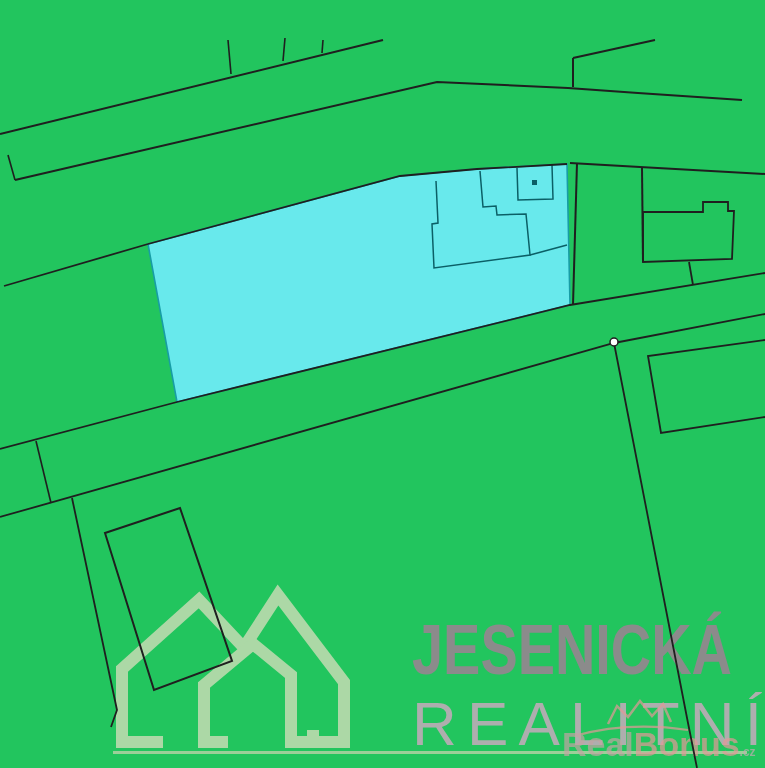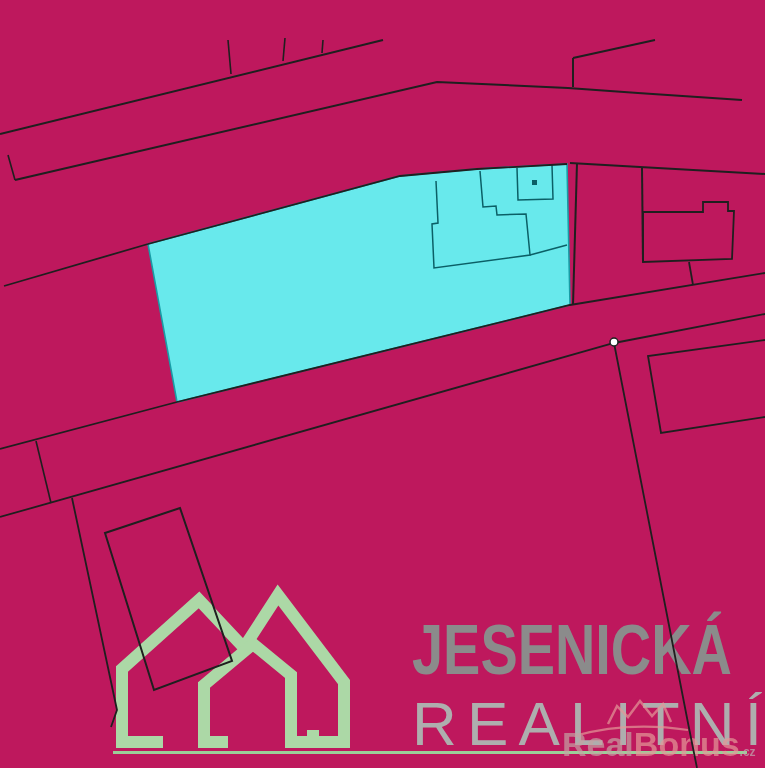--- a/index.html
+++ b/index.html
@@ -1,19 +1,19 @@
 <!DOCTYPE html>
 <html><head>
 <meta charset="utf-8">
 <style>
   html,body{margin:0;padding:0;background:#ffffff;}
   #stage{
     position:relative;
     width:765px;height:768px;
-    background:#be185d;
+    background:#22c55e;
     overflow:hidden;
     font-family:"Liberation Sans", sans-serif;
   }
   svg{display:block;}
   text{font-family:"Liberation Sans", sans-serif;}
 </style>
 </head>
 <body>
 
 <div id="stage">

